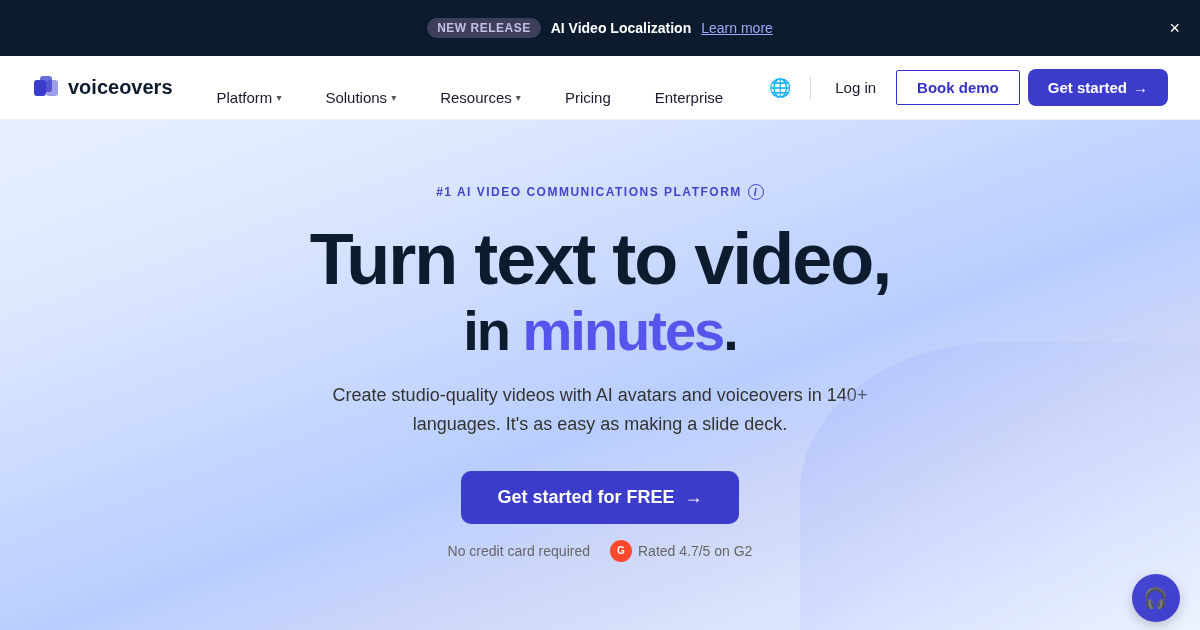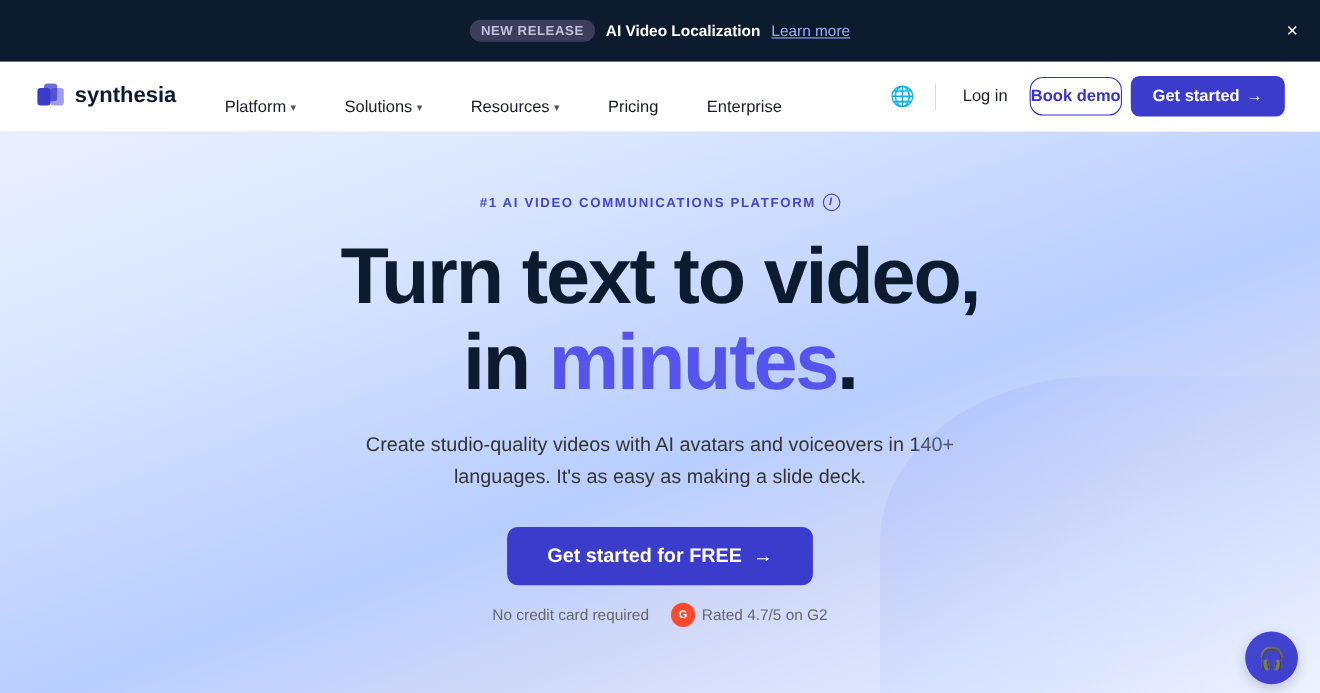--- a/index.html
+++ b/index.html
@@ -126,22 +126,22 @@
       font-size: 15px;
       font-weight: 500;
       color: #1a1a2e;
       padding: 8px 12px;
       border-radius: 6px;
     }
     .book-demo-btn {
       background: none;
       border: 1.5px solid #3333cc;
       color: #3333cc;
-      padding: 8px 0;
-      border-radius: 12px;
+      padding: 8px 20px;
+      border-radius: 2px;
       font-size: 15px;
       font-weight: 600;
       cursor: pointer;
     }
     .get-started-btn {
       background: #3b3bcc;
       color: white;
       border: none;
       padding: 10px 20px;
       border-radius: 8px;
@@ -204,21 +204,21 @@
 
     .hero-heading {
       font-size: 72px;
       font-weight: 800;
       color: #0d1b2e;
       line-height: 1.1;
       margin-bottom: 0;
       letter-spacing: -2px;
     }
     .hero-heading-line2 {
-      font-size: 72px;
+      font-size: 56px;
       font-weight: 800;
       line-height: 1.1;
       margin-bottom: 20px;
       letter-spacing: -2px;
     }
     .hero-heading-line2 .in-text {
       color: #0d1b2e;
     }
     .hero-heading-line2 .minutes-text {
       color: #5555ee;
@@ -306,21 +306,21 @@
   <button class="close-btn">×</button>
 </div>
 
 <nav class="navbar">
   <a class="logo-area">
     <svg class="logo-icon" viewBox="0 0 28 28" fill="none">
       <rect x="2" y="6" width="12" height="16" rx="3" fill="#3b3bcc"></rect>
       <rect x="14" y="6" width="12" height="16" rx="3" fill="#3b3bcc" opacity="0.5"></rect>
       <rect x="8" y="2" width="12" height="16" rx="3" fill="#3b3bcc" opacity="0.75"></rect>
     </svg>
-    <span class="logo-text">synthesia</span>
+    <span class="logo-text">voiceovers</span>
   </a>
 
   <div class="nav-links">
     <div class="nav-item">
       <span>Platform</span>
       <span class="chevron">▾</span>
     </div>
     <div class="nav-item">
       <span>Solutions</span>
       <span class="chevron">▾</span>

